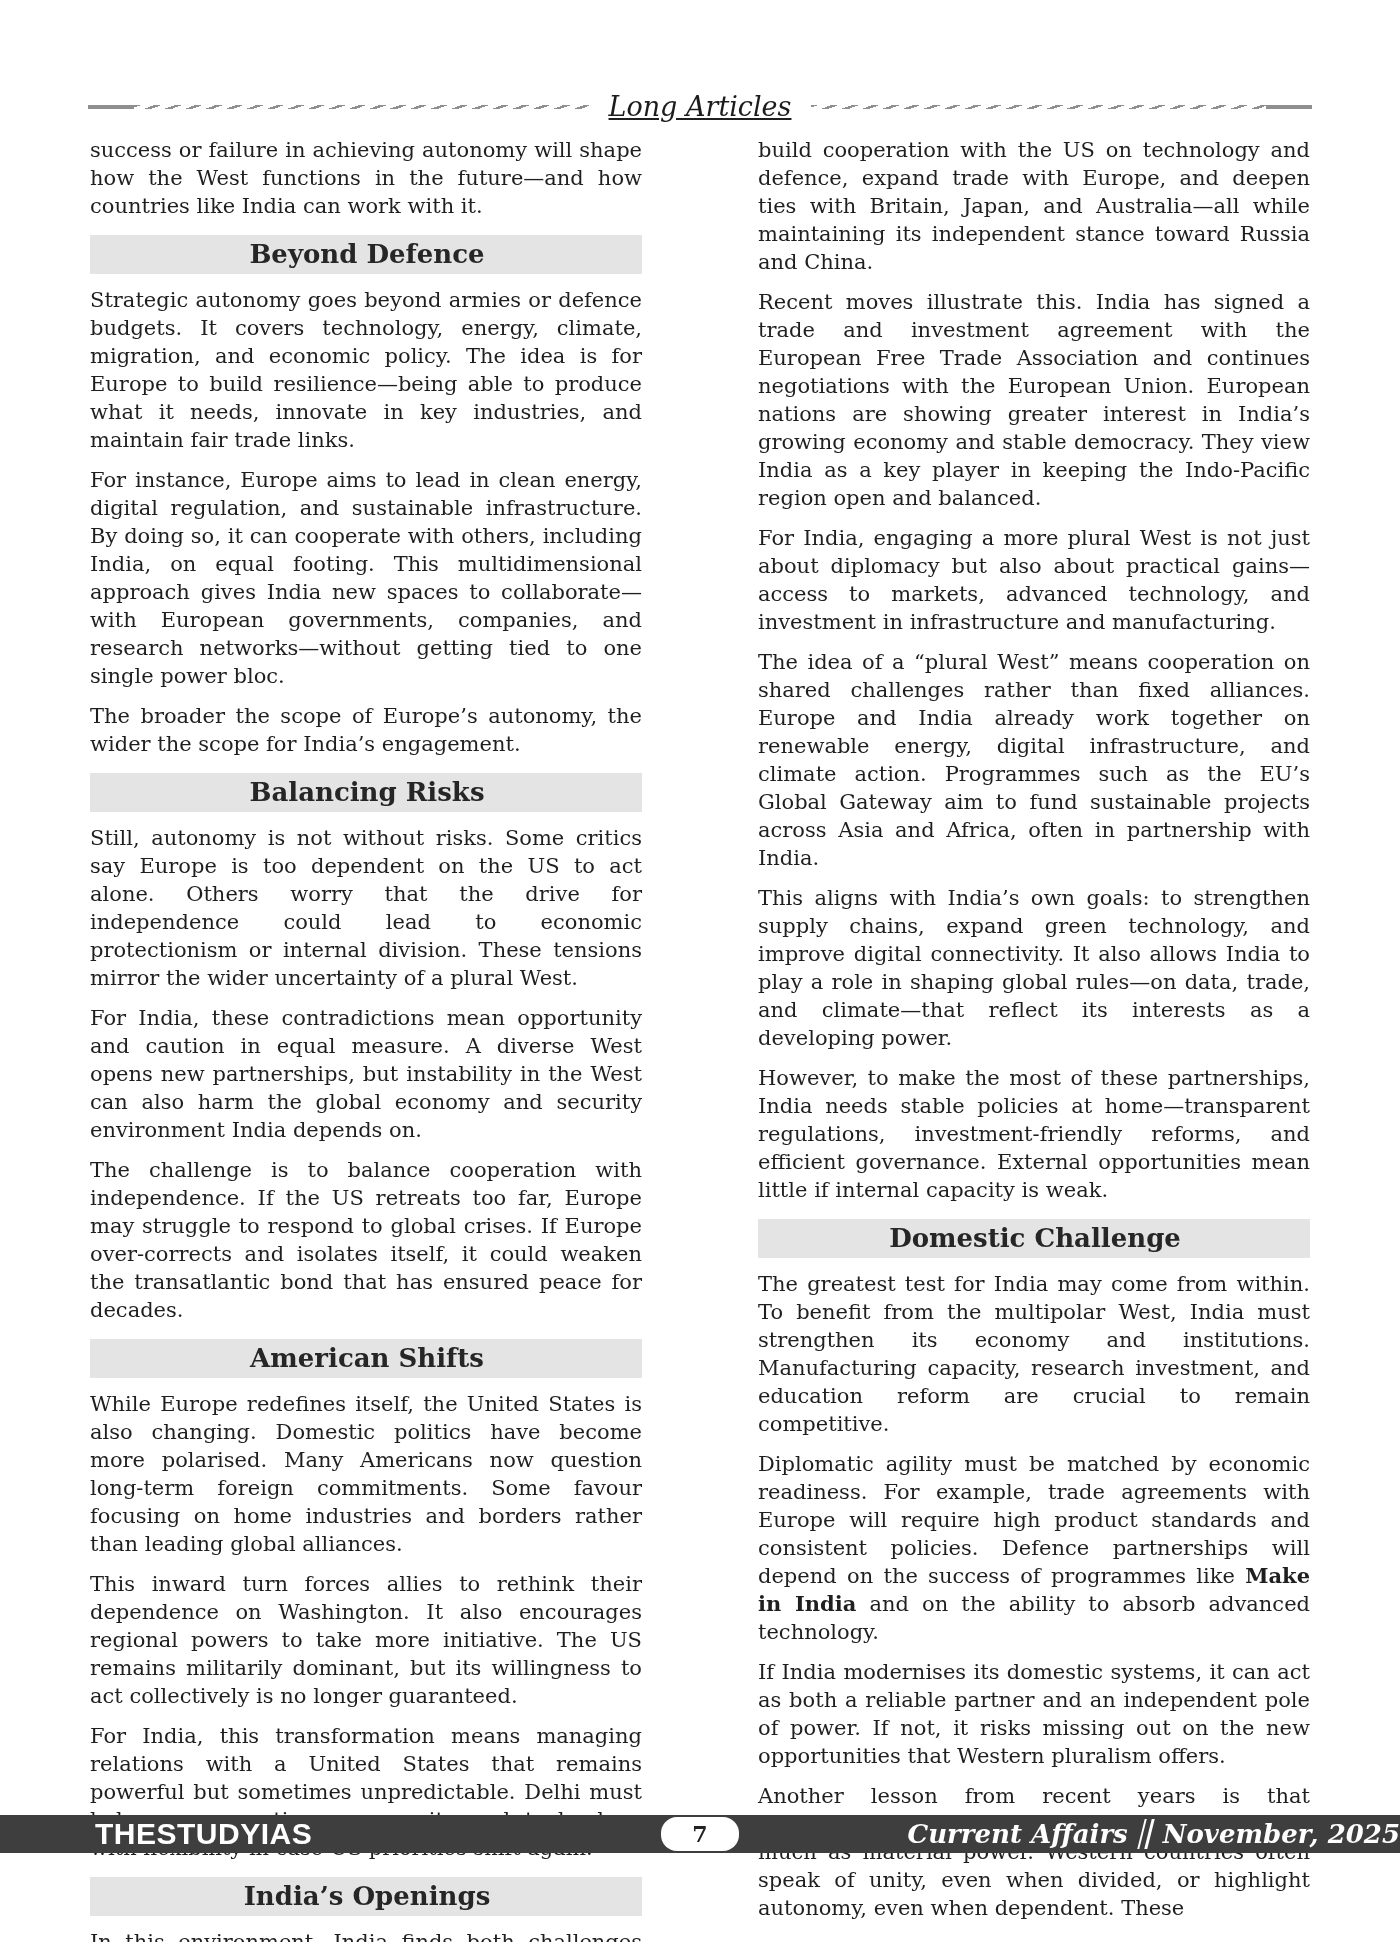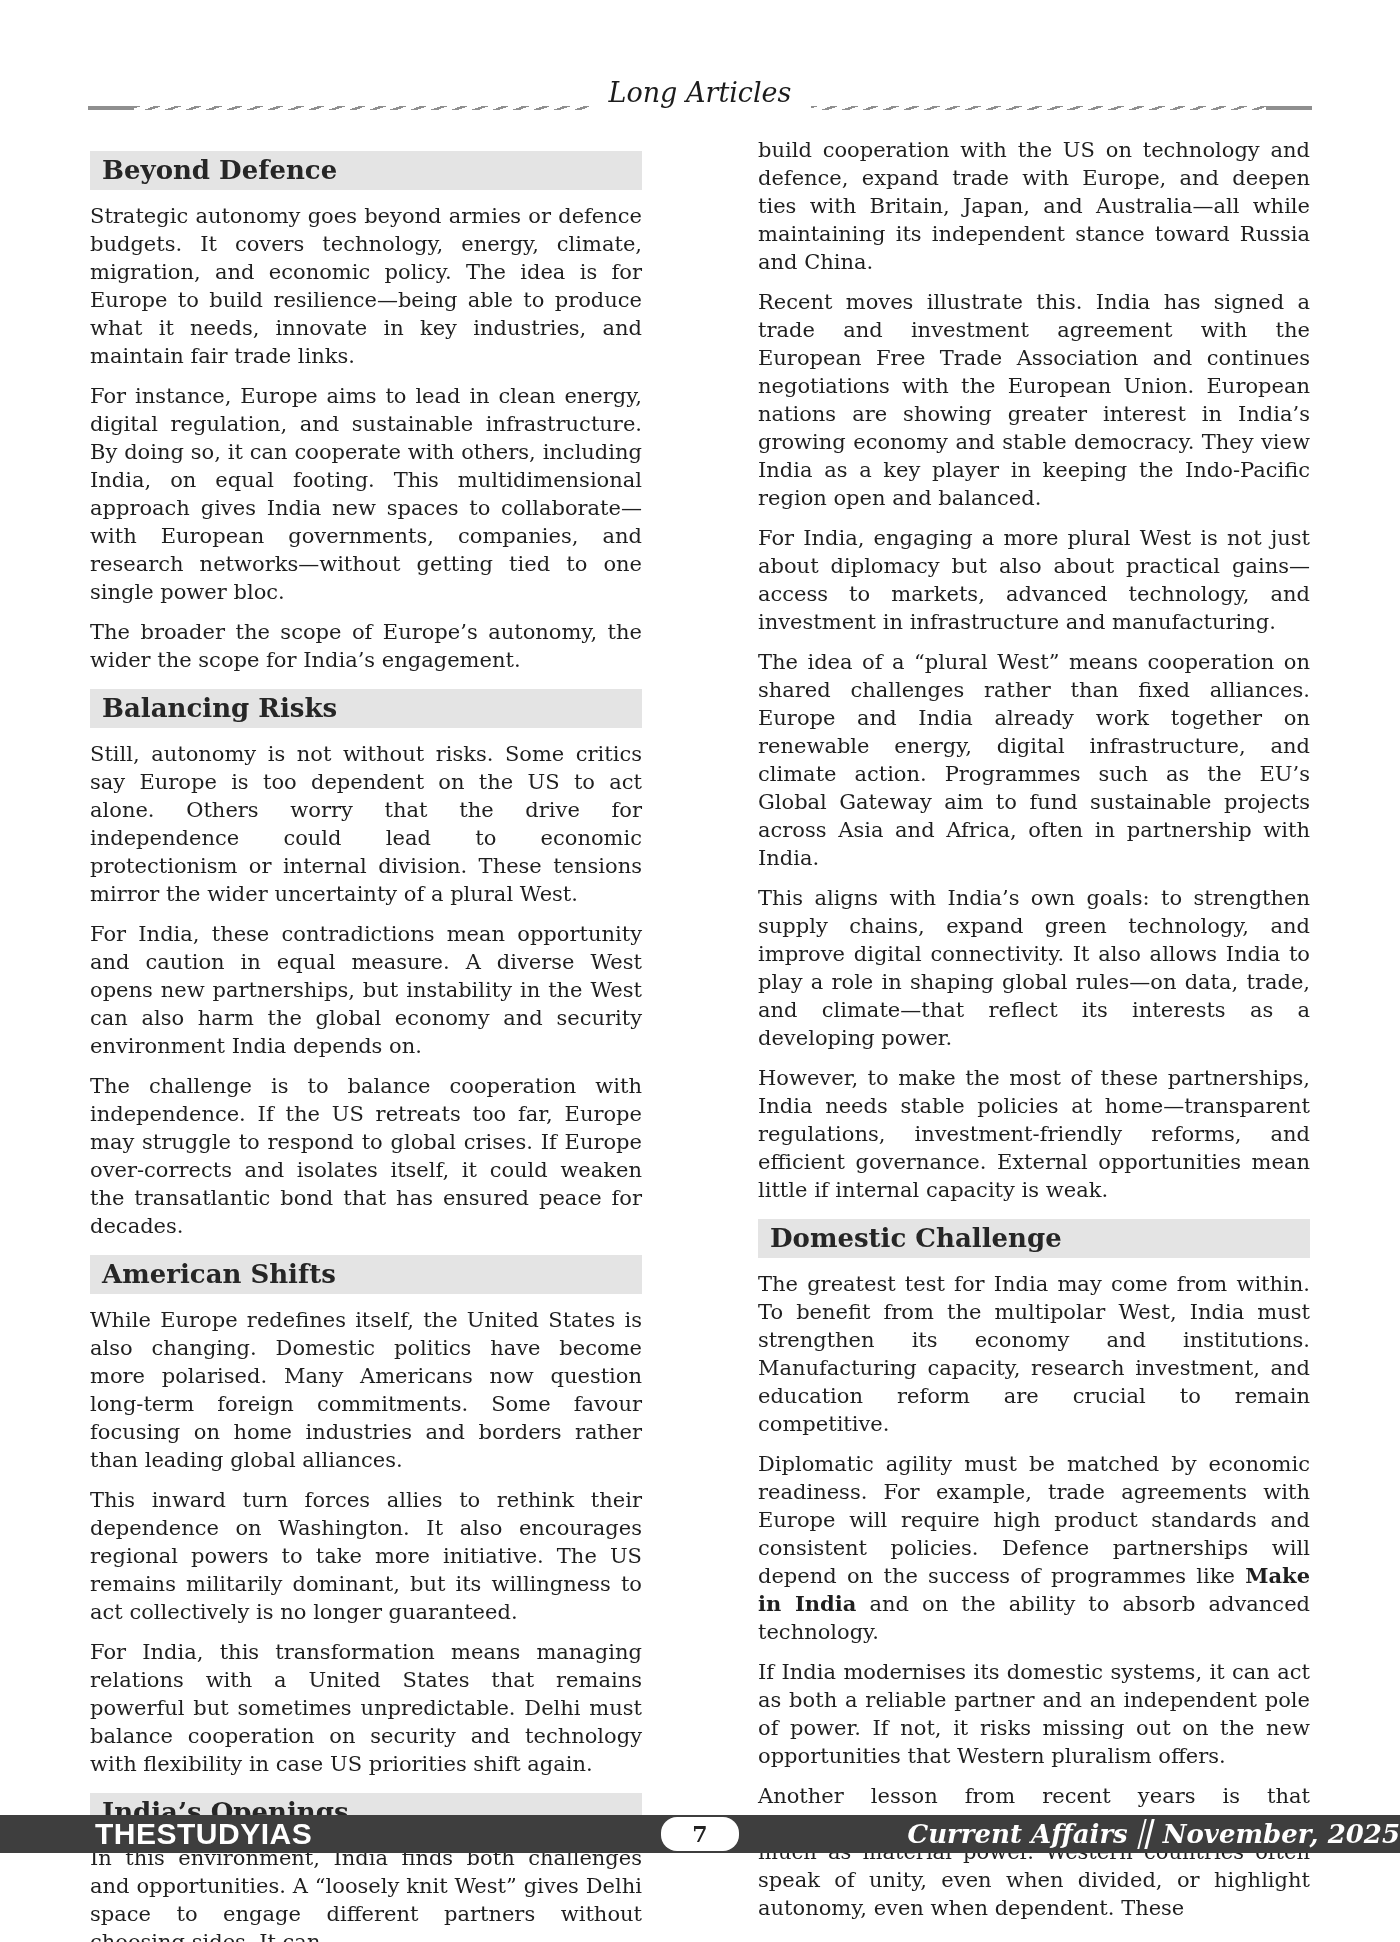--- a/index.html
+++ b/index.html
@@ -11,22 +11,22 @@
     --cap-color:#2b2b2b;
   }
   html,body{margin:0;padding:0;background:#ffffff;}
   .page{
     position:relative;width:1400px;height:1942px;background:#ffffff;
     font-family:"DejaVu Serif",serif;color:var(--text-color);overflow:hidden;
   }
 
   
   .header{
-    position:absolute;left:88px;right:88px;top:76px;height:34px;
-    display:flex;align-items:flex-end;
+    position:absolute;left:88px;right:88px;top:90px;height:34px;
+    display:flex;align-items:center;text-decoration:underline;
   }
   .hatch-bar{flex:1;display:flex;align-items:stretch;}
   .cap-frame{
     width:46px;border:2px solid var(--stripe-color);background:#ffffff;
     box-sizing:border-box;position:relative;
   }
   .cap-frame .cap-blob{
     position:absolute;top:2px;bottom:2px;background:var(--cap-color);
   }
   .cap-left .cap-blob{left:1px;right:0;border-radius:16px 0 0 16px;}
@@ -44,21 +44,21 @@
   .column{position:absolute;top:136px;width:552px;text-align:justify;}
   .column-left{left:90px;}
   .column-right{left:758px;}
   .para{
     margin:0 0 12px 0;font-size:21px;line-height:28px;color:var(--text-color);
   }
   .para .bold{font-weight:bold;}
   .section-heading{
     background:var(--heading-bg);color:var(--heading-text);
     font-weight:bold;font-size:26px;line-height:30px;
-    padding:4px 10px 5px 12px;margin:15px 0 12px 0;text-align:left;
+    padding:4px 10px 5px 12px;margin:15px 0 12px 0;text-align:center;
   }
 
   
   .footer{
     position:absolute;left:0;right:0;top:1815px;height:38px;
     background:var(--footer-bg);display:flex;align-items:center;
   }
   .footer-brand{
     font-family:"Liberation Sans",sans-serif;font-weight:bold;
     font-size:30px;color:#ffffff;margin-left:95px;letter-spacing:0.5px;
@@ -93,20 +93,21 @@
     <div class="header-title">Long Articles</div>
     <div class="hatch-bar">
       <div class="stripes"></div>
       <div class="cap-frame cap-right">
         <div class="cap-blob"></div>
       </div>
     </div>
   </div>
 
   <div class="column column-left">
+      <p class="para"><span>success or failure in achieving autonomy will shape how the West functions in the future—and how countries like India can work with it.</span></p>
       <div class="section-heading">Beyond Defence</div>
       <p class="para"><span>Strategic autonomy goes beyond armies or defence budgets. It covers technology, energy, climate, migration, and economic policy. The idea is for Europe to build resilience—being able to produce what it needs, innovate in key industries, and maintain fair trade links.</span></p>
       <p class="para"><span>For instance, Europe aims to lead in clean energy, digital regulation, and sustainable infrastructure. By doing so, it can cooperate with others, including India, on equal footing. This multidimensional approach gives India new spaces to collaborate—with European governments, companies, and research networks—without getting tied to one single power bloc.</span></p>
       <p class="para"><span>The broader the scope of Europe’s autonomy, the wider the scope for India’s engagement.</span></p>
       <div class="section-heading">Balancing Risks</div>
       <p class="para"><span>Still, autonomy is not without risks. Some critics say Europe is too dependent on the US to act alone. Others worry that the drive for independence could lead to economic protectionism or internal division. These tensions mirror the wider uncertainty of a plural West.</span></p>
       <p class="para"><span>For India, these contradictions mean opportunity and caution in equal measure. A diverse West opens new partnerships, but instability in the West can also harm the global economy and security environment India depends on.</span></p>
       <p class="para"><span>The challenge is to balance cooperation with independence. If the US retreats too far, Europe may struggle to respond to global crises. If Europe over-corrects and isolates itself, it could weaken the transatlantic bond that has ensured peace for decades.</span></p>
       <div class="section-heading">American Shifts</div>
       <p class="para"><span>While Europe redefines itself, the United States is also changing. Domestic politics have become more polarised. Many Americans now question long-term foreign commitments. Some favour focusing on home industries and borders rather than leading global alliances.</span></p>

